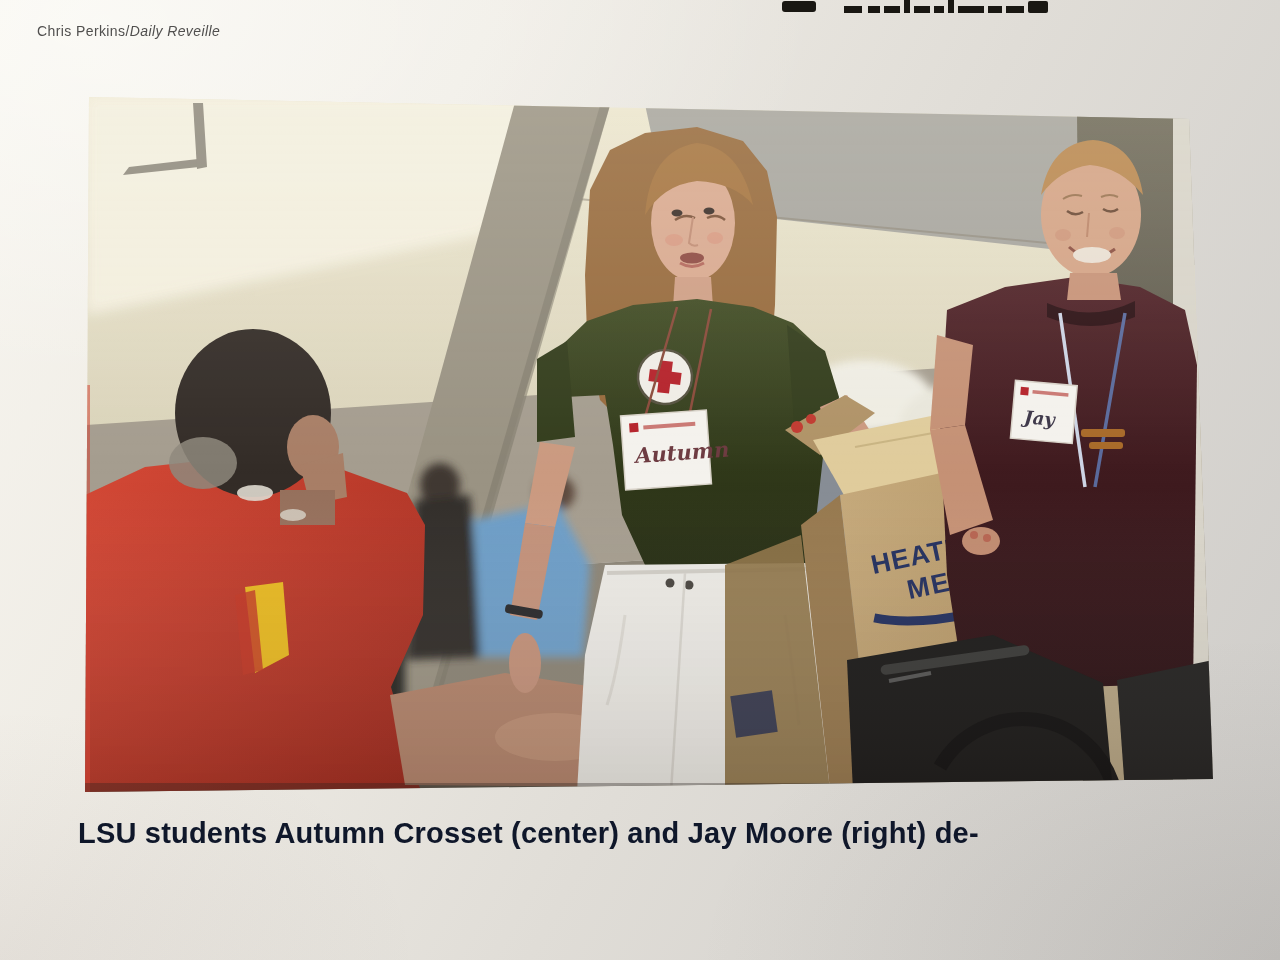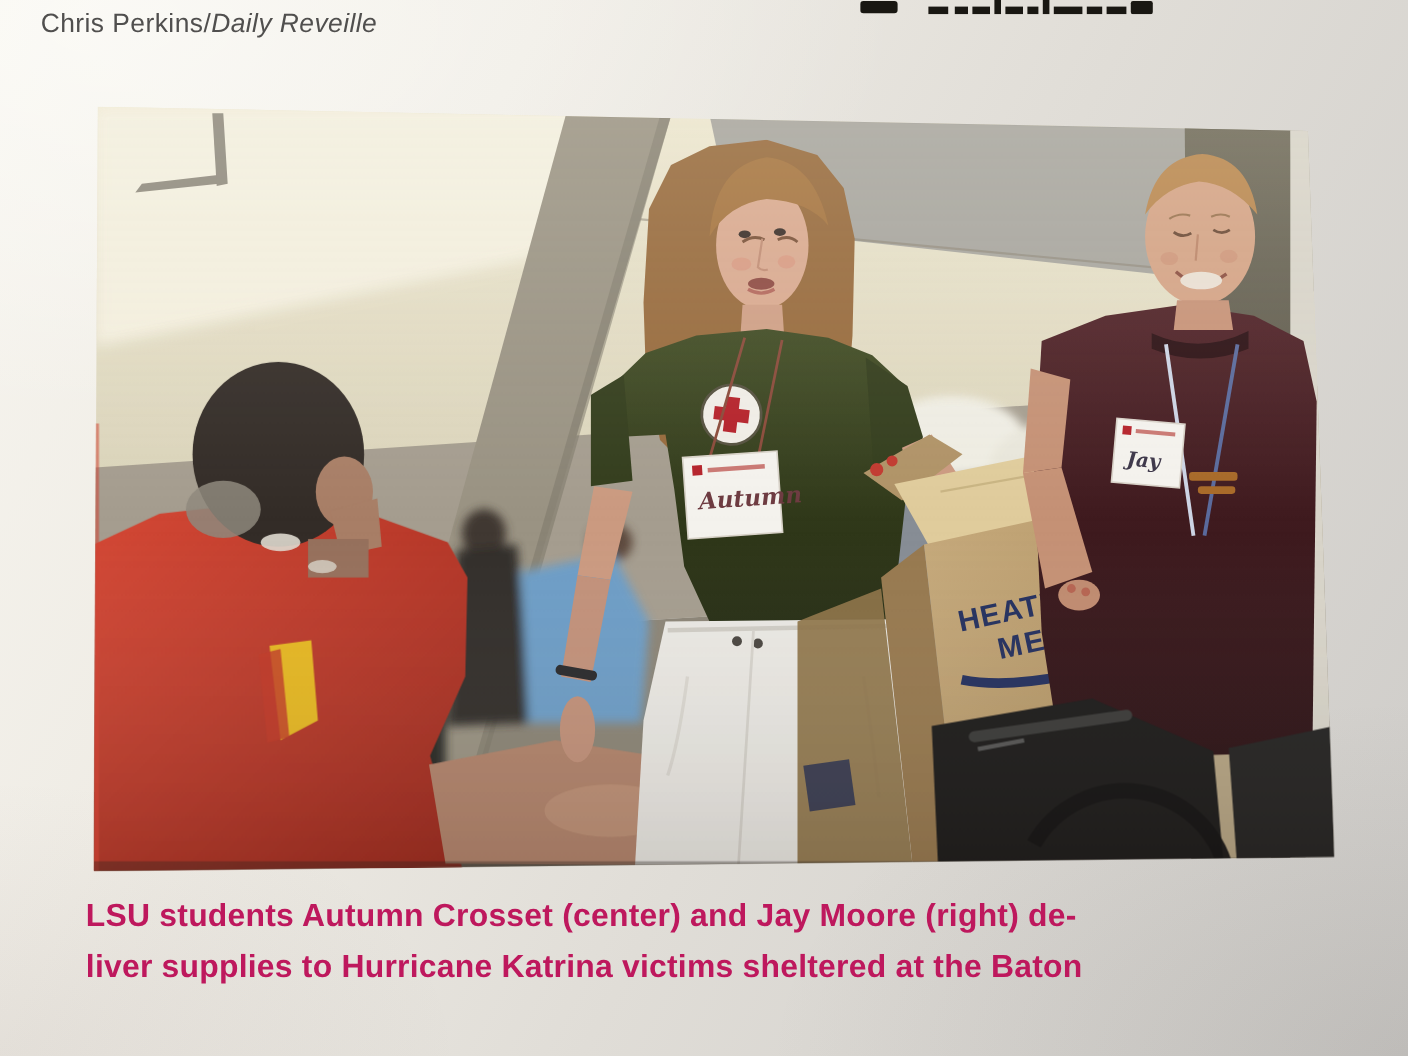--- a/index.html
+++ b/index.html
@@ -10,36 +10,36 @@
     position:relative;overflow:hidden;
   }
   .page-shade{
     position:absolute;inset:0;pointer-events:none;
     background:
       radial-gradient(1200px 600px at 8% 2%, rgba(255,255,252,.55), rgba(255,255,252,0) 60%),
       radial-gradient(900px 500px at 100% 100%, rgba(60,55,50,.10), rgba(60,55,50,0) 65%),
       radial-gradient(700px 420px at 0% 100%, rgba(90,70,70,.08), rgba(90,70,70,0) 60%);
   }
   .credit{
-    position:absolute;left:37px;top:8px;
-    font-size:24px;color:#504f4e;letter-spacing:.4px;
+    position:absolute;left:37px;top:23px;
+    font-size:14px;color:#504f4e;letter-spacing:.4px;
   }
   .credit .pub{font-style:italic;}
   .frag{
     position:absolute;left:782px;top:0;width:292px;height:13px;overflow:hidden;
   }
   .frag i{position:absolute;background:#191712;display:block;}
   .photo{
     position:absolute;left:85px;top:95px;width:1128px;height:697px;
     clip-path:polygon(4px 2px, 1104px 24px, 1128px 684px, 0px 697px);
   }
   .photo svg{display:block;width:100%;height:100%;}
   .caption{
     position:absolute;left:78px;top:810px;width:1120px;
-    font-size:29px;font-weight:700;color:#be185d;line-height:46px;letter-spacing:.2px;
+    font-size:29px;font-weight:700;color:#0f172a;line-height:46px;letter-spacing:.2px;
   }
 </style>
 </head>
 <body>
 
 <div class="page-shade"></div>
 
 <div class="credit">
   <span>Chris Perkins/</span><span class="pub">Daily Reveille</span>
 </div>
@@ -284,14 +284,13 @@
   </g>
 
   <rect x="0" y="0" width="1128" height="697" fill="url(#photoLight)"></rect>
   <rect x="0" y="290" width="5" height="407" fill="#d24434" opacity=".55"></rect>
   <rect x="0" y="688" width="1128" height="9" fill="#2a2220" opacity=".35"></rect>
 </svg>
 </div>
 
 <div class="caption">
   <div>LSU students Autumn Crosset (center) and Jay Moore (right) de-</div>
-  <div>liver supplies to Hurricane Katrina victims sheltered at the Baton</div>
 </div>
 
 </body></html>

